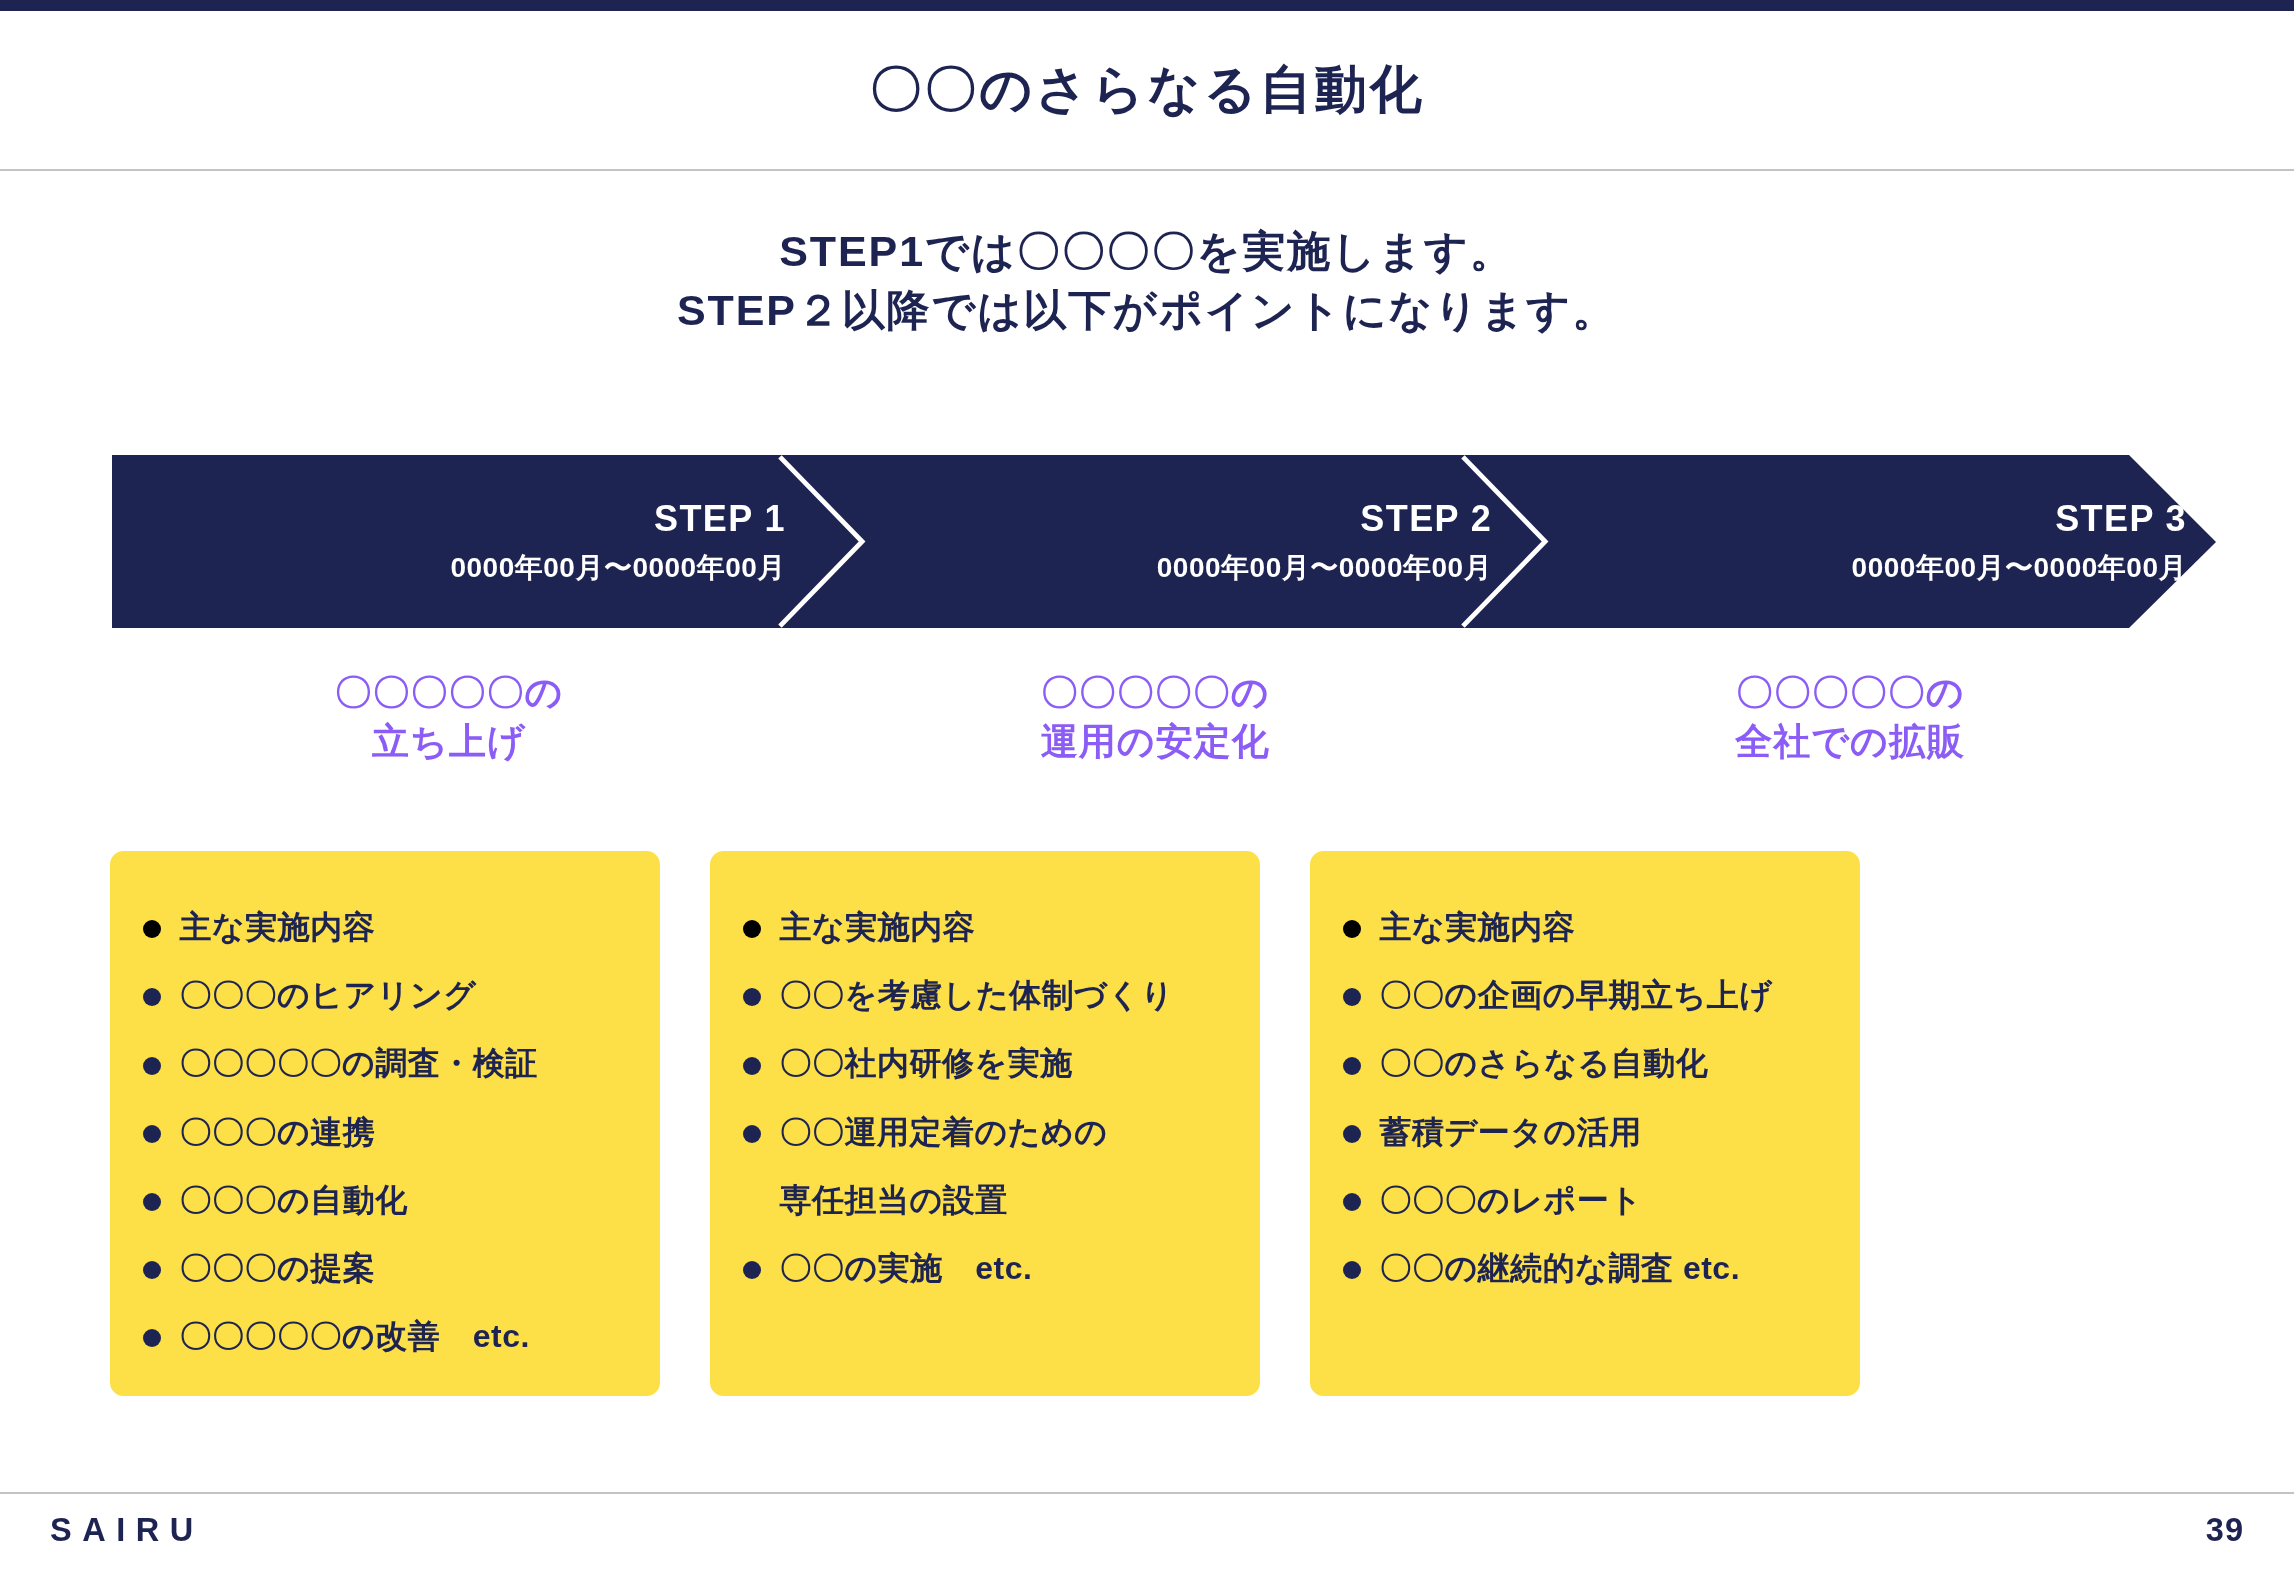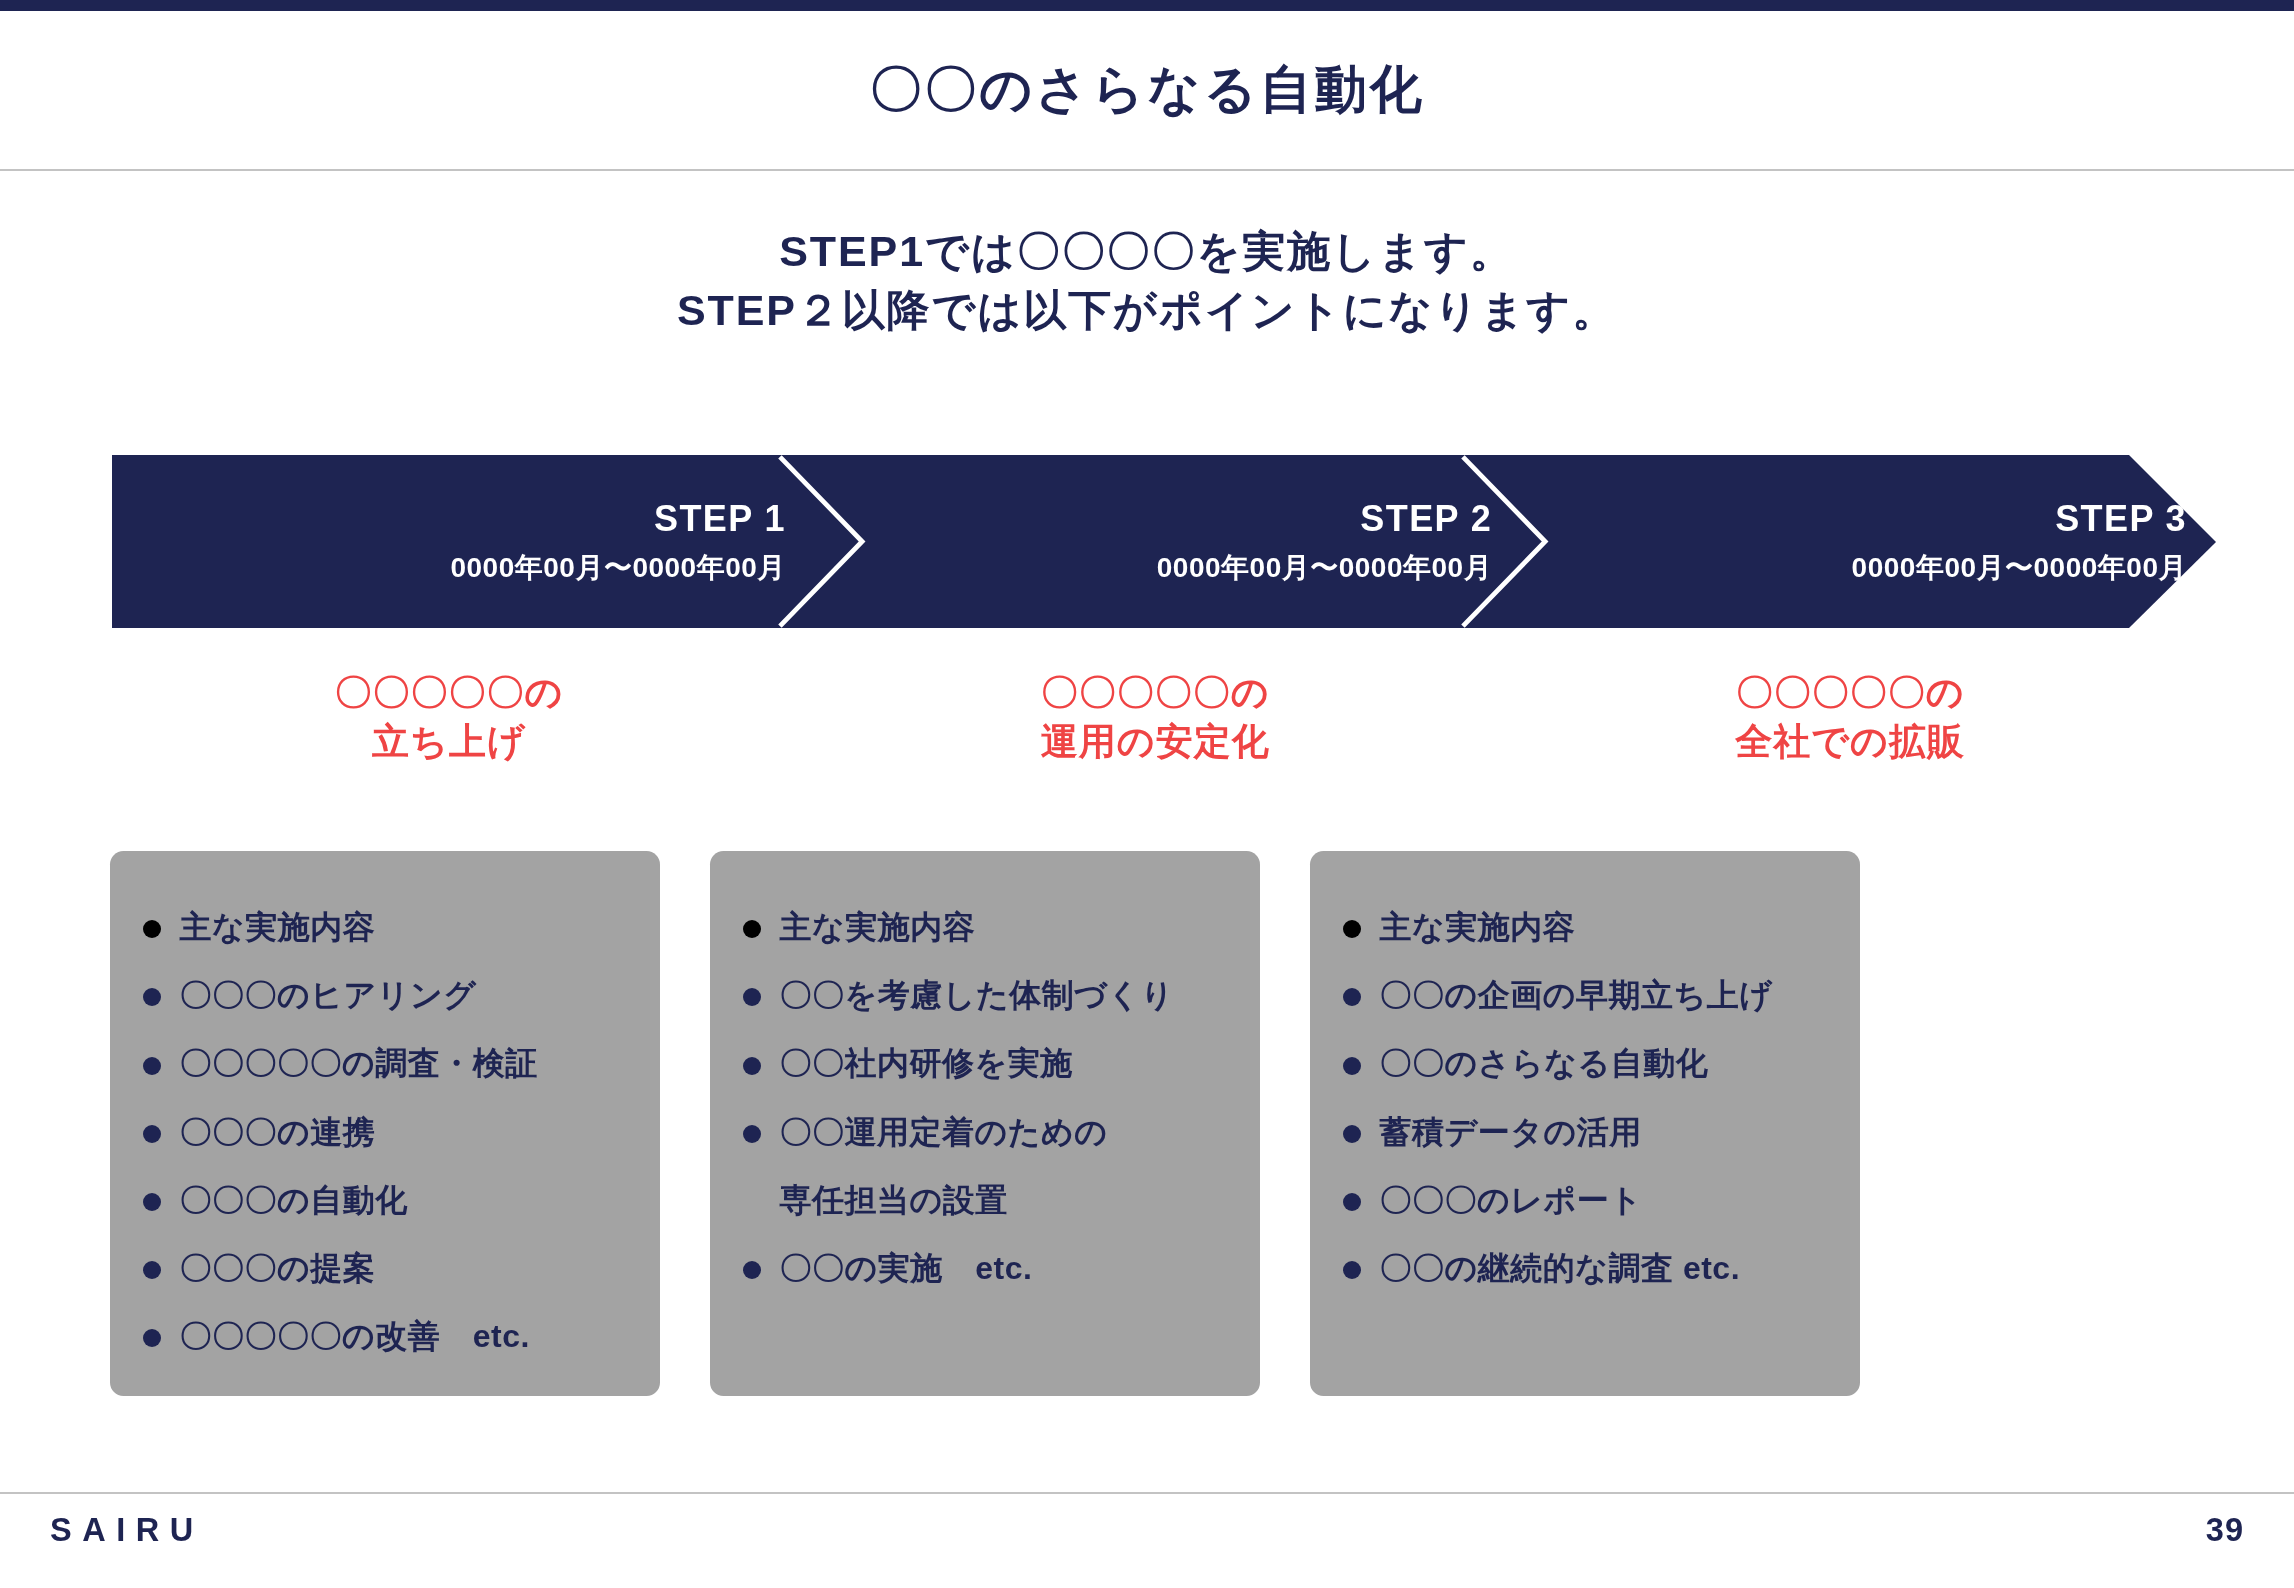--- a/index.html
+++ b/index.html
@@ -136,21 +136,21 @@
   
   .captions {
     position: absolute;
     top: 669px; left: 112px;
     width: 2104px;
     display: flex;
   }
   .caption {
     flex: 1 1 0;
     text-align: center;
-    color: #ef4444;
+    color: #8b5cf6;
   }
   .caption.c1 { padding-right: 32.5px; }
   .caption.c2 { padding-right: 21px; }
   .caption.c3 { padding-right: 29px; }
   .caption-line {
     font-size: 37px;
     font-weight: bold;
     letter-spacing: 1px;
     line-height: 1.32;
     white-space: nowrap;
@@ -161,21 +161,21 @@
     position: absolute;
     top: 851px;
     left: 110px;
     width: 2074px;
     display: flex;
     gap: 50px;
   }
   .card {
     width: 550px;
     min-height: 430px;
-    background: #a3a3a3;
+    background: #fde047;
     border-radius: 13.4px;
     padding: 55px 32.5px 38px 32.5px;
     box-sizing: border-box;
   }
   .bullet-row {
     display: flex;
     align-items: flex-start;
     margin-bottom: 25px;
   }
   .bullet-row:last-child { margin-bottom: 0; }

